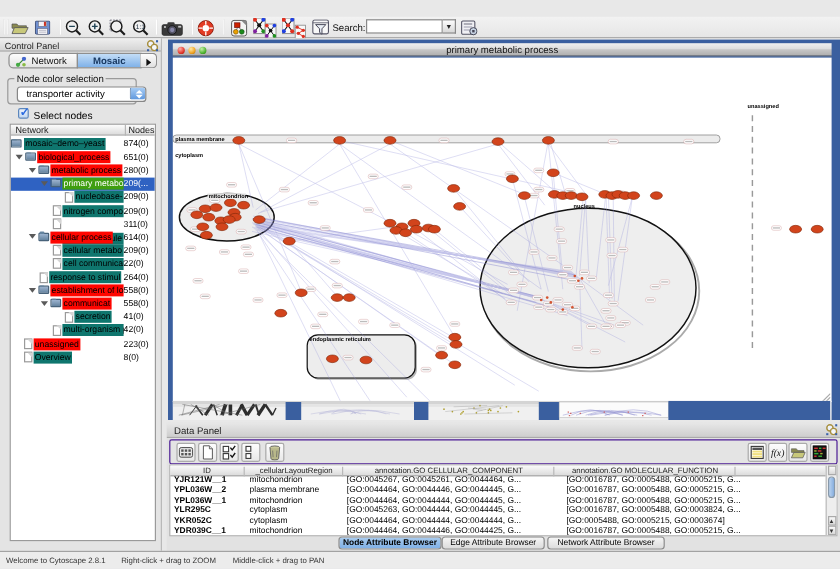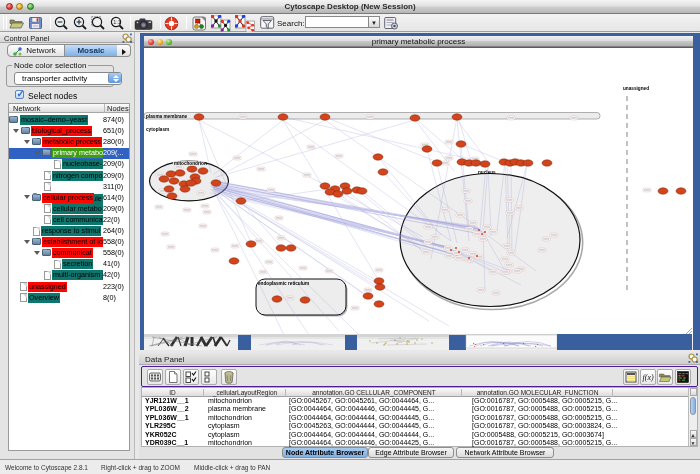--- a/index.html
+++ b/index.html
@@ -105,26 +105,20 @@
 .dtab.sel { background:linear-gradient(#a8cbee,#7fb0e6); font-weight:bold; }
 
 
 #status { left:0; top:459px; width:700px; height:15px; background:#ececec; border-top:1px solid #a2a2a2; font-size:6.5px; color:#333; }
 #status span { position:absolute; top:4px; }
 </style>
 </head>
 <body>
 <div id="app">
 
-  <div id="titlebar" class="abs">
-    <div class="light r"></div>
-      <div class="light y"></div>
-      <div class="light g"></div>
-    <div class="t">Cytoscape Desktop (New Session)</div>
-  </div>
 
   <div id="toolbar" class="abs">
     <span style="position:absolute;left:3px;top:2px;width:1px;height:13px;background:#bbb;border-right:1px solid #fff;"></span>
     <span style="position:absolute;left:6px;top:2px;width:1px;height:13px;background:#bbb;border-right:1px solid #fff;"></span>
     <svg style="left:9px;top:3px;" width="15" height="12" viewBox="0 0 15 12">
         <path d="M1,3 h4 l1.5,1.5 H13 v2 H1 z" fill="#8a8a50" stroke="#555" stroke-width="0.6"></path>
 <path d="M1,11 L3,6 h11.5 L12,11 z" fill="#c8c87a" stroke="#555" stroke-width="0.7"></path>
       </svg>
     <svg style="left:29px;top:3px;" width="13" height="12" viewBox="0 0 13 12">
         <rect x="0.5" y="0.5" width="12" height="11" rx="1" fill="#6f8fd0" stroke="#3a4a72" stroke-width="0.8"></rect>

